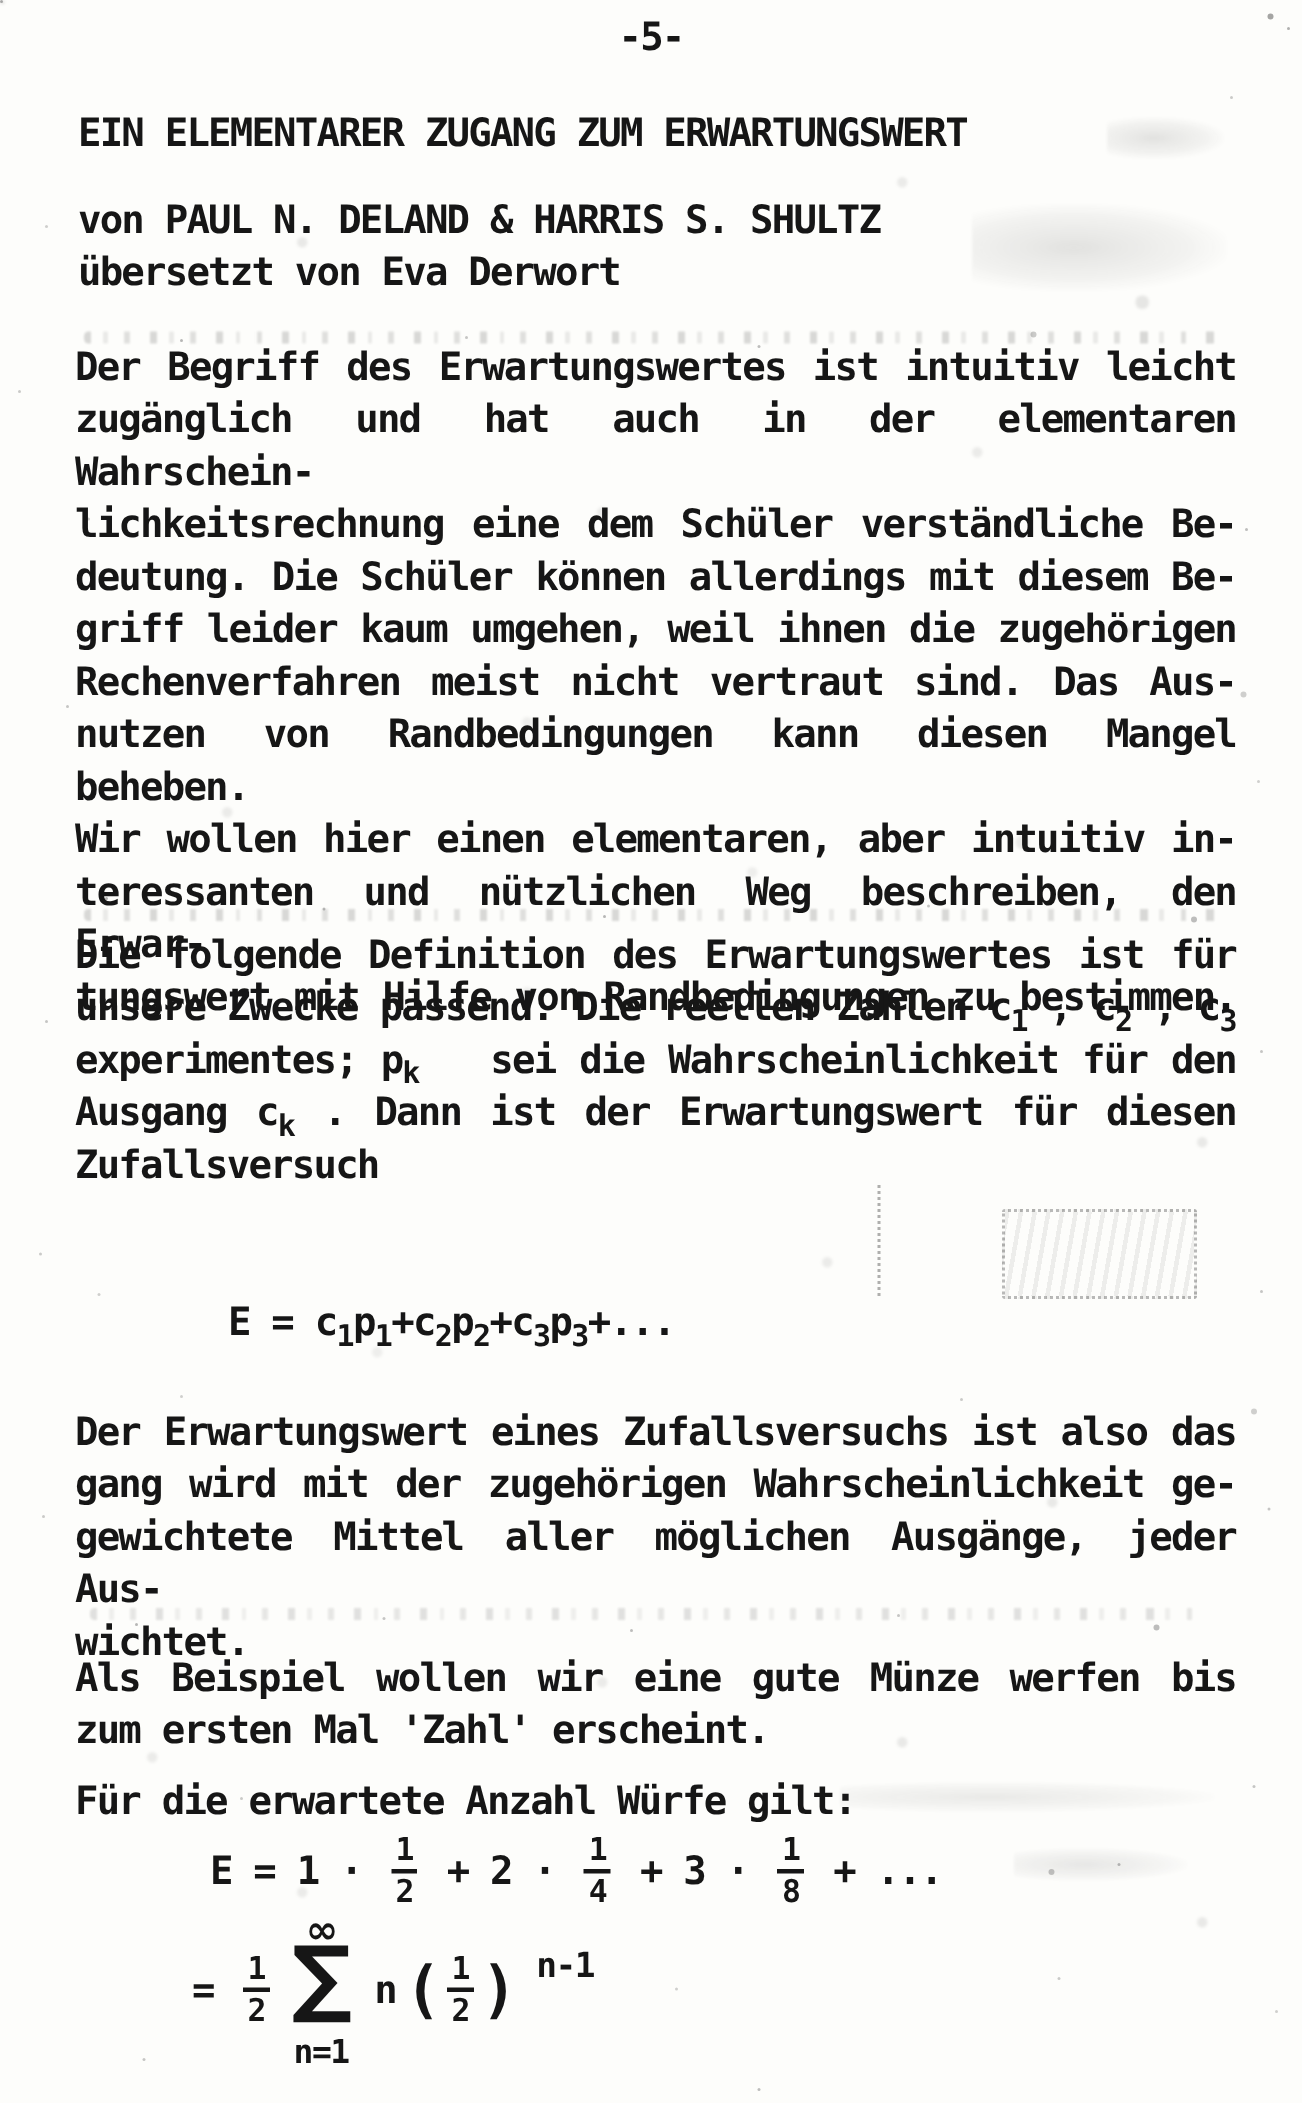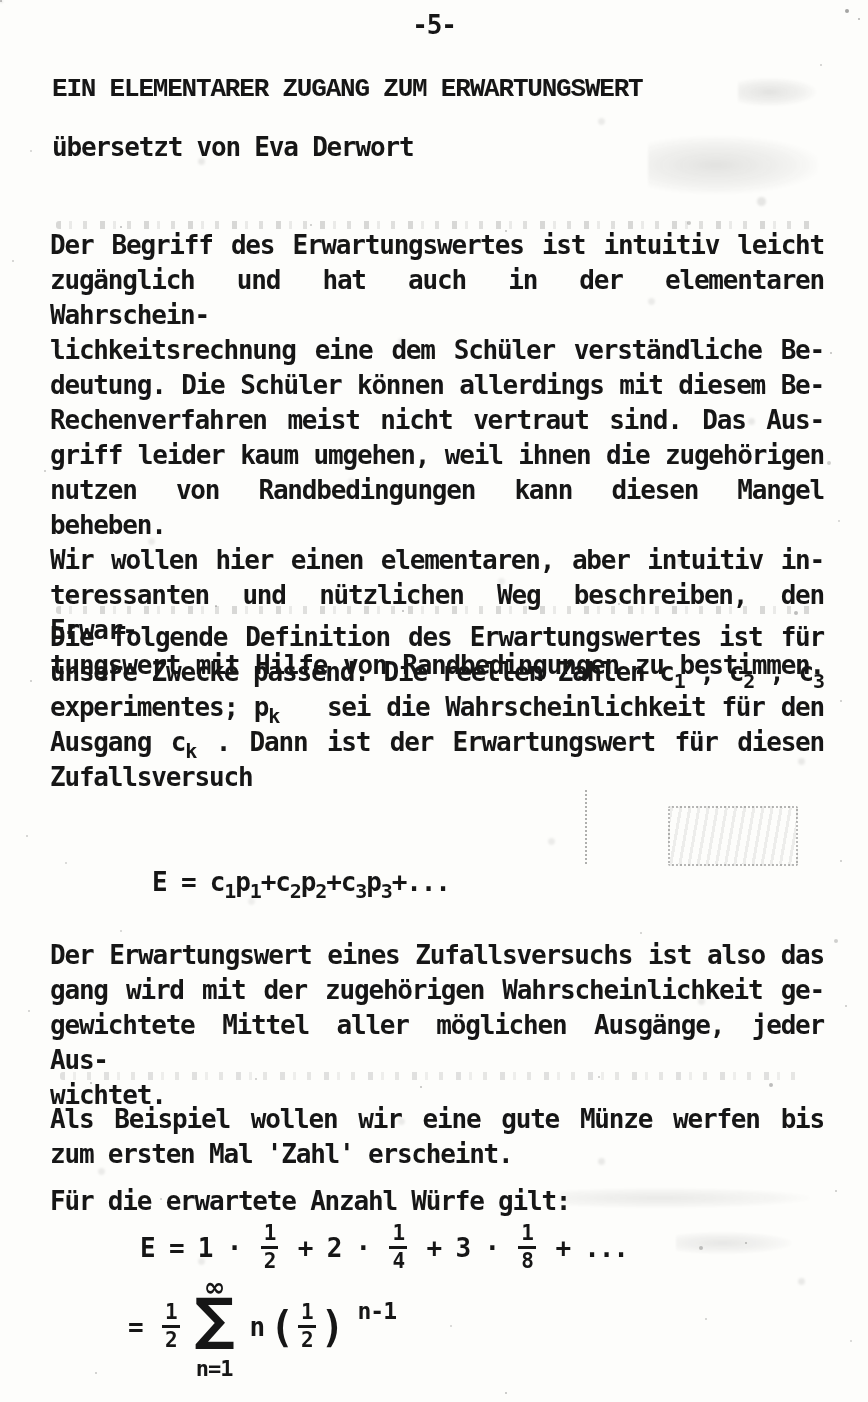--- a/index.html
+++ b/index.html
@@ -5,21 +5,21 @@
   html,body { margin:0; padding:0; background:#e8e8e4; }
   .page {
     position:relative; width:868px; height:1402px; margin:0 auto;
     background:#fdfdfb; overflow:hidden;
     font-family:"DejaVu Sans Mono", monospace;
     color:#161616;
   }
   
   .tw { font:700 26px/35px "DejaVu Sans Mono", monospace; letter-spacing:-1.2px; color:#161616; }
   .pagenum { position:absolute; top:8px; left:0; width:100%; text-align:center; }
-  .title   { position:absolute; top:72px;  left:52px;font-family:Liberation Mono, monospace; }
+  .title   { position:absolute; top:72px;  left:52px; }
   .byline  { position:absolute; top:130px; left:52px; }
   .para    { position:absolute; left:50px; width:774px; }
   .pline   { text-align:justify; text-align-last:justify; }
   .pline.last { text-align:justify; text-align-last:left; }
   .pline sub, .formula sub { font-size:20px; line-height:0; vertical-align:-7px; letter-spacing:-1px; }
   
   .formula { position:absolute; display:flex; align-items:center; white-space:pre;
              font:700 26px/32px "DejaVu Sans Mono", monospace; letter-spacing:-1.2px; }
   .formula.block { display:block; white-space:normal;text-align:right; }
   .f-expect { top:866px; left:152px; }
@@ -99,30 +99,31 @@
   <div class="artifact smudge" style="left:560px; top:1188px; width:250px; height:20px; opacity:.4;"></div>
   <div class="artifact smudge" style="left:676px; top:1232px; width:116px; height:22px; opacity:.45;"></div>
   <div class="artifact ghostbox" style="left:668px; top:806px; width:126px; height:56px;"></div>
   <div class="artifact vdots" style="left:585px; top:790px; height:74px; width:0;"></div>
 
   <div class="tw pagenum">-5-</div>
 
   <div class="tw title">EIN ELEMENTARER ZUGANG ZUM ERWARTUNGSWERT</div>
 
   <div class="tw byline">
+    <div>von PAUL N. DELAND &amp; HARRIS S. SHULTZ</div>
     <div>übersetzt von Eva Derwort</div>
   </div>
 
   <div class="tw para" style="top:228px;">
     <div class="pline">Der Begriff des Erwartungswertes ist intuitiv leicht</div>
     <div class="pline">zugänglich und hat auch in der elementaren Wahrschein-</div>
     <div class="pline">lichkeitsrechnung eine dem Schüler verständliche Be-</div>
     <div class="pline">deutung. Die Schüler können allerdings mit diesem Be-</div>
+    <div class="pline">griff leider kaum umgehen, weil ihnen die zugehörigen</div>
     <div class="pline">Rechenverfahren meist nicht vertraut sind. Das Aus-</div>
-    <div class="pline">griff leider kaum umgehen, weil ihnen die zugehörigen</div>
     <div class="pline">nutzen von Randbedingungen kann diesen Mangel beheben.</div>
     <div class="pline">Wir wollen hier einen elementaren, aber intuitiv in-</div>
     <div class="pline">teressanten und nützlichen Weg beschreiben, den Erwar-</div>
     <div class="pline">tungswert mit Hilfe von Randbedingungen zu bestimmen.</div>
   </div>
 
   <div class="tw para" style="top:620px;">
     <div class="pline"><span>Die folgende Definition des Erwartungswertes ist für</span></div>
     <div class="pline"><span>unsere Zwecke passend. Die reellen Zahlen c</span><sub>1</sub><span> , c</span><sub>2</sub><span> , c</span><sub>3</sub></div>
     <div class="pline"><span>experimentes; p</span><sub>k</sub><span>&nbsp;&nbsp; sei die Wahrscheinlichkeit für den</span></div>

